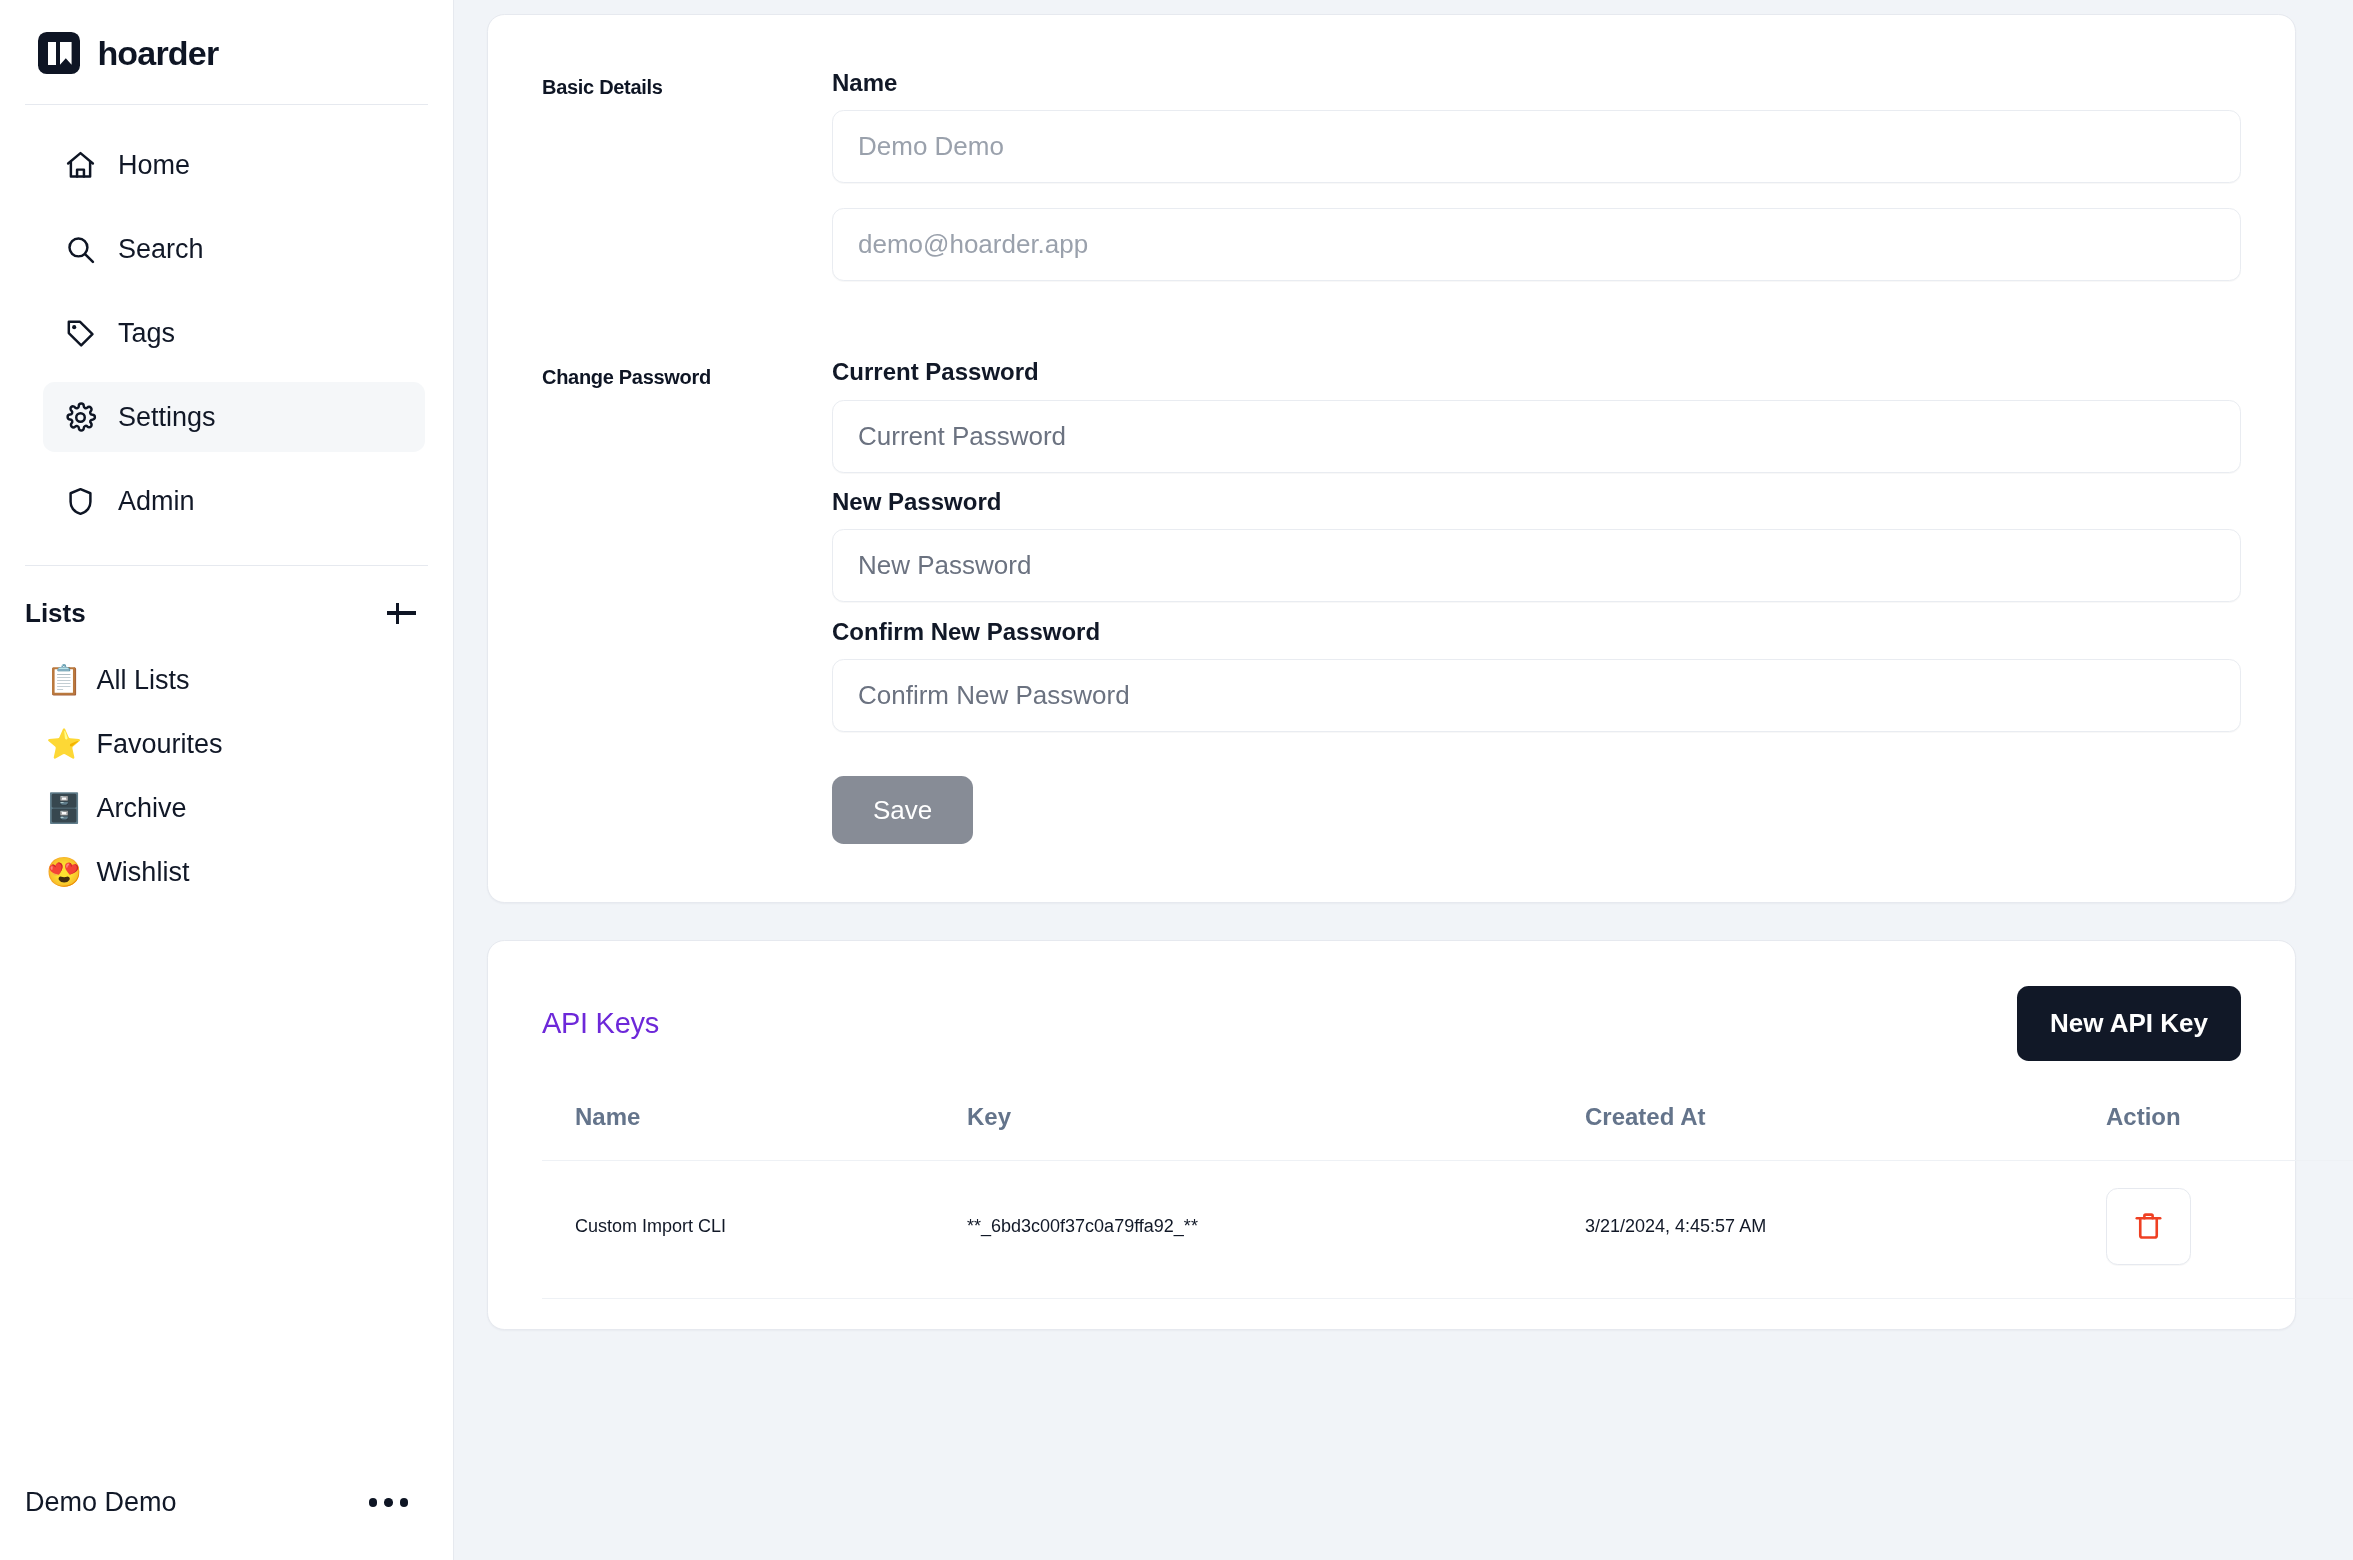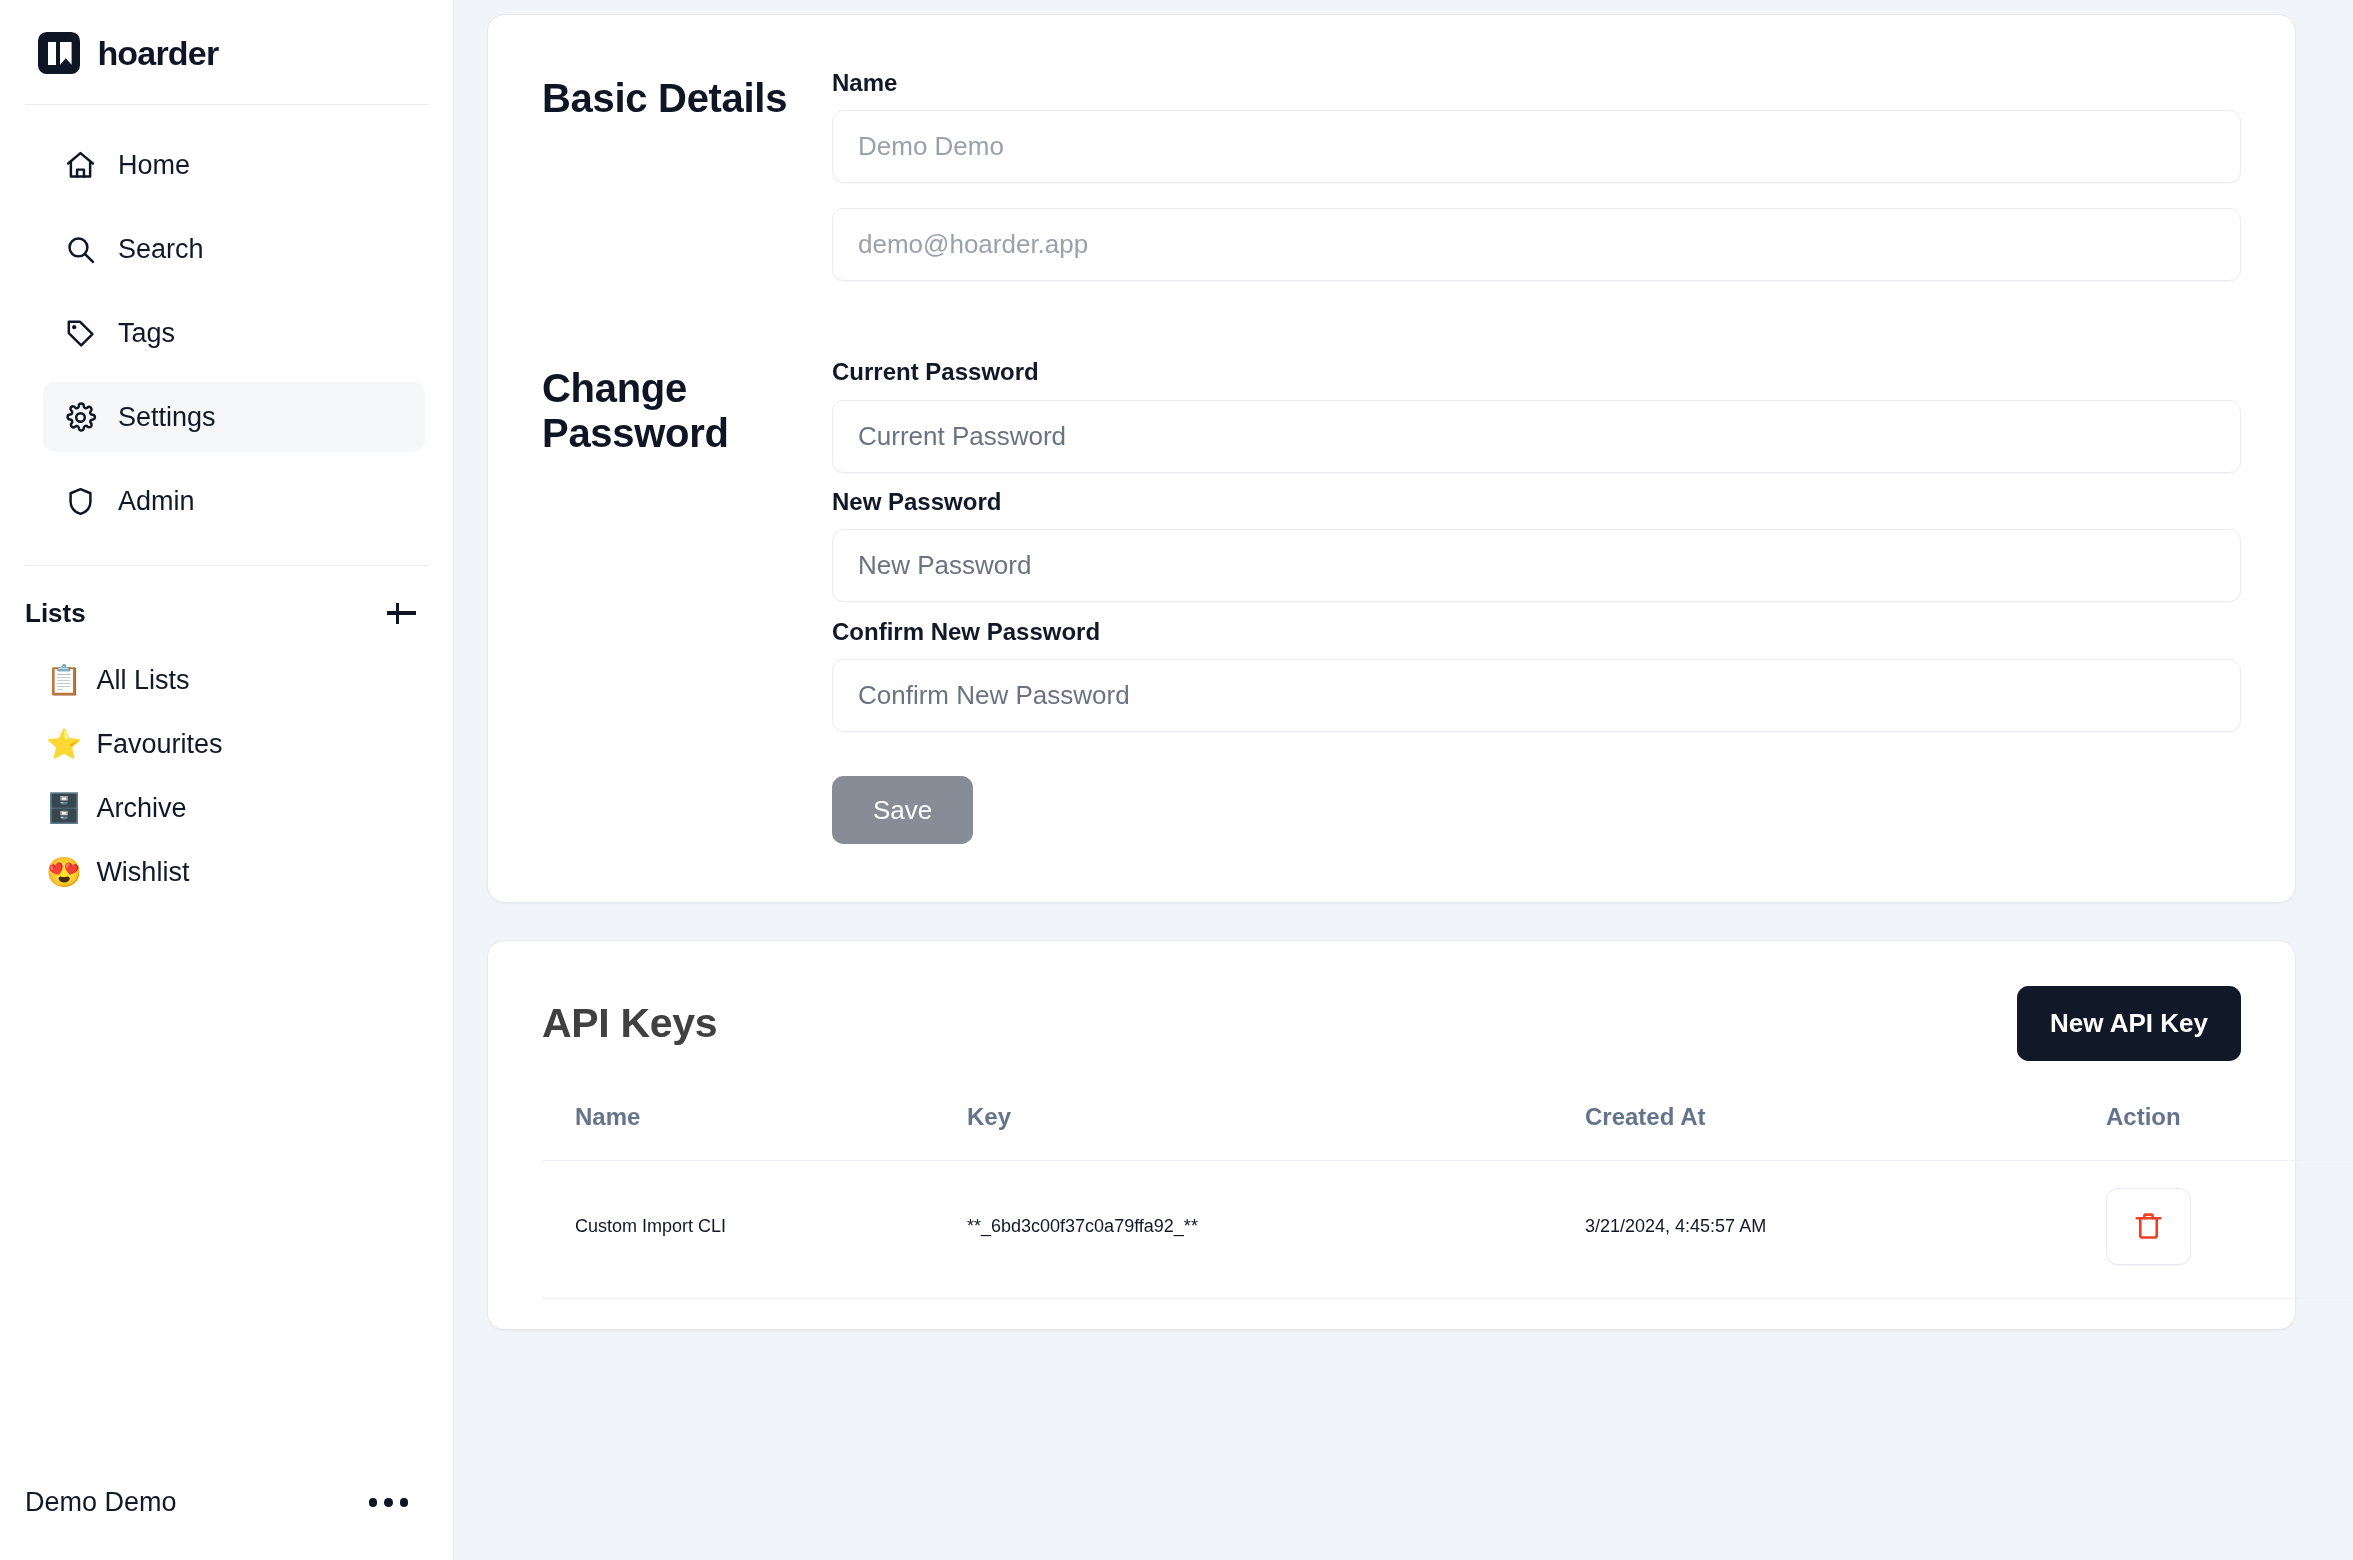--- a/index.html
+++ b/index.html
@@ -169,21 +169,21 @@
   }
   .card-basic {
     padding: 54px 54px 58px 54px;
   }
   .section {
     display: flex;
   }
   .section-title {
     width: 290px;
     flex: 0 0 290px;
-    font-size: 40px;
+    font-size: 20px;
     font-weight: 700;
     color: #0e1524;
     padding-top: 7.7px;
     letter-spacing: -0.3px;
   }
   .section-body {
     flex: 1 1 auto;
     display: flex;
     flex-direction: column;
   }
@@ -230,23 +230,23 @@
     padding: 42px 54px 0 54px;
     height: 390px;
   }
   .api-head {
     display: flex;
     align-items: center;
     justify-content: space-between;
     height: 81px;
   }
   .api-title {
-    font-size: 41px;
-    font-weight: 700;
-    color: #404040;
+    font-size: 29px;
+    font-weight: 400;
+    color: #6d28d9;
     letter-spacing: -0.3px;
   }
   .new-key-btn {
     background: #111827;
     color: #ffffff;
     font-size: 26px;
     font-weight: 700;
     border: none;
     border-radius: 11.6px;
     height: 75px;

